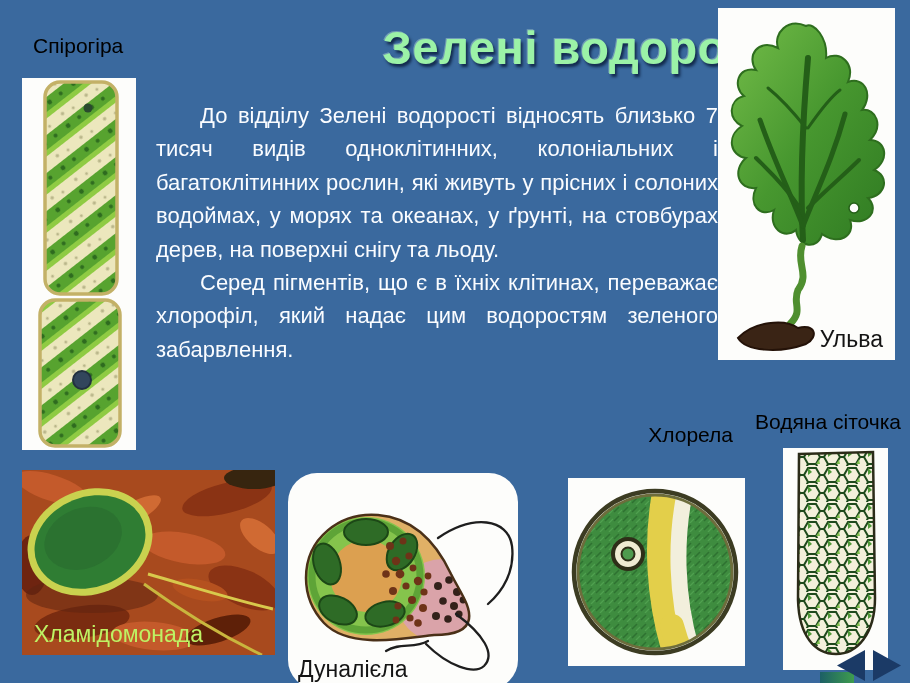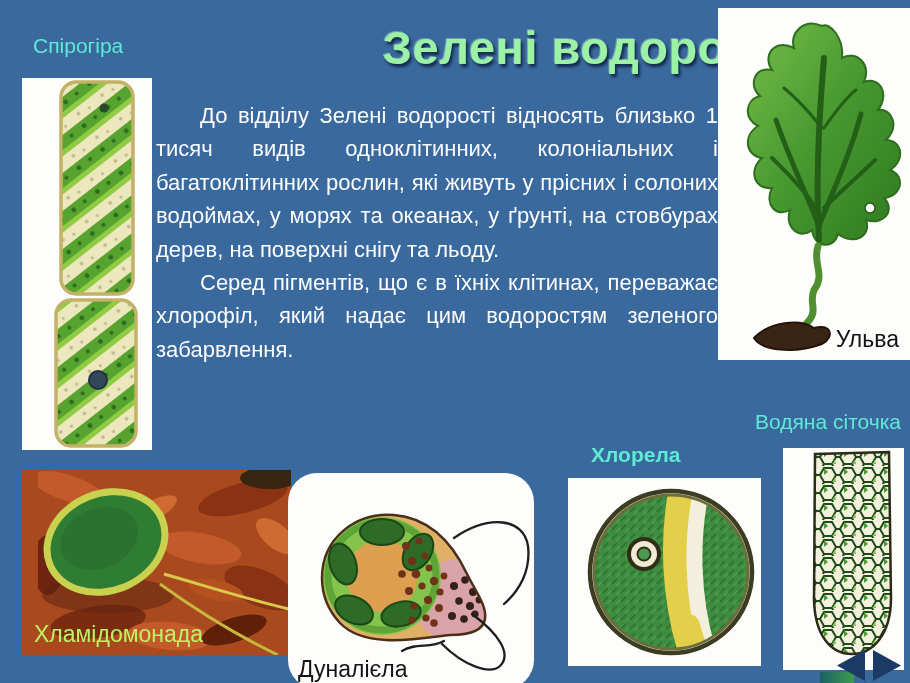--- a/index.html
+++ b/index.html
@@ -1,38 +1,38 @@
 <!DOCTYPE html>
 <html><head>
 <meta charset="utf-8">
 <style>
   html,body{margin:0;padding:0;background:#222;}
   .slide{
     position:relative;width:910px;height:683px;overflow:hidden;
     background:#3A699E;
     font-family:"Liberation Sans",sans-serif;
   }
-  figure{margin:0;padding-left:16px;}
+  figure{margin:0;}
   .imgbox{position:absolute;background:#FDFDFB;}
   .imgbox svg{display:block;width:100%;height:100%;}
   .title{
     position:absolute;left:165px;top:20px;width:625px;margin:0;
     text-align:right;font-size:47px;font-weight:bold;letter-spacing:.5px;
     color:#9BF2A7;
     text-shadow:2px 3px 3px rgba(13,34,66,.9), -1px -1px 0 rgba(220,255,225,.35);
   }
   .bodytext{
     position:absolute;left:156px;top:99px;width:562px;
     color:#FAFCFF;font-size:22px;line-height:33.4px;
   }
   .bodytext p{margin:0;text-indent:44px;text-align:justify;}
-  .label-light{position:absolute;color:#5eead4;font-size:21px;}
+  .label-light{position:absolute;color:#000000;font-size:21px;}
   .lbl-spirogyra{left:33px;top:34px;}
   .lbl-waternet{left:752px;top:410px;width:152px;text-align:center;}
-  .lbl-chlorella{left:591px;top:443px;width:142px;text-align:left;font-weight:bold;}
+  .lbl-chlorella{left:591px;top:423px;width:142px;text-align:right;}
   .inbox-label{position:absolute;font-size:23px;color:#141414;}
   .lbl-ulva{right:12px;bottom:7px;}
   .lbl-dunaliella{left:10px;bottom:6px;}
   .lbl-chlam{position:absolute;left:12px;bottom:7px;font-size:23px;color:#bef264;}
   .box-spirogyra{left:22px;top:78px;width:114px;height:372px;}
   .box-ulva{left:718px;top:8px;width:177px;height:352px;}
   .box-waternet{left:783px;top:448px;width:105px;height:222px;}
   .box-chlorella{left:568px;top:478px;width:177px;height:188px;}
   .box-chlam{left:22px;top:470px;width:253px;height:185px;background:#A84A1E;}
   .box-dunaliella{left:288px;top:473px;width:230px;height:216px;border-radius:29px;}
@@ -67,21 +67,21 @@
         </pattern>
       </defs>
       <rect x="23" y="4" width="72" height="212" rx="15" fill="url(#spiroPat)" stroke="#C3B167" stroke-width="3.5"></rect>
       <rect x="18" y="222" width="80" height="146" rx="15" fill="url(#spiroPat)" stroke="#C3B167" stroke-width="3.5"></rect>
       <circle cx="60" cy="302" r="9" fill="#32465C" stroke="#22303F" stroke-width="2"></circle>
       <circle cx="66" cy="30" r="4.5" fill="#2A4A2E"></circle>
     </svg>
   </figure>
 
   <div class="bodytext">
-    <p>До відділу Зелені водорості відносять близько 1 тисяч видів одноклітинних, колоніальних і багатоклітинних рослин, які живуть у прісних і солоних водоймах, у морях та океанах, у ґрунті, на стовбурах дерев, на поверхні снігу та льоду.</p>
+    <p>До відділу Зелені водорості відносять близько 7 тисяч видів одноклітинних, колоніальних і багатоклітинних рослин, які живуть у прісних і солоних водоймах, у морях та океанах, у ґрунті, на стовбурах дерев, на поверхні снігу та льоду.</p>
     <p>Серед пігментів, що є в їхніх клітинах, переважає хлорофіл, який надає цим водоростям зеленого забарвлення.</p>
   </div>
 
   <figure class="imgbox box-ulva">
     <svg viewBox="0 0 177 352">
       <defs>
         <linearGradient id="ulvaG" x1="0" y1="0" x2="1" y2="1">
           <stop offset="0" stop-color="#74BD49"></stop>
           <stop offset="0.5" stop-color="#47972F"></stop>
           <stop offset="1" stop-color="#2F7A22"></stop>

